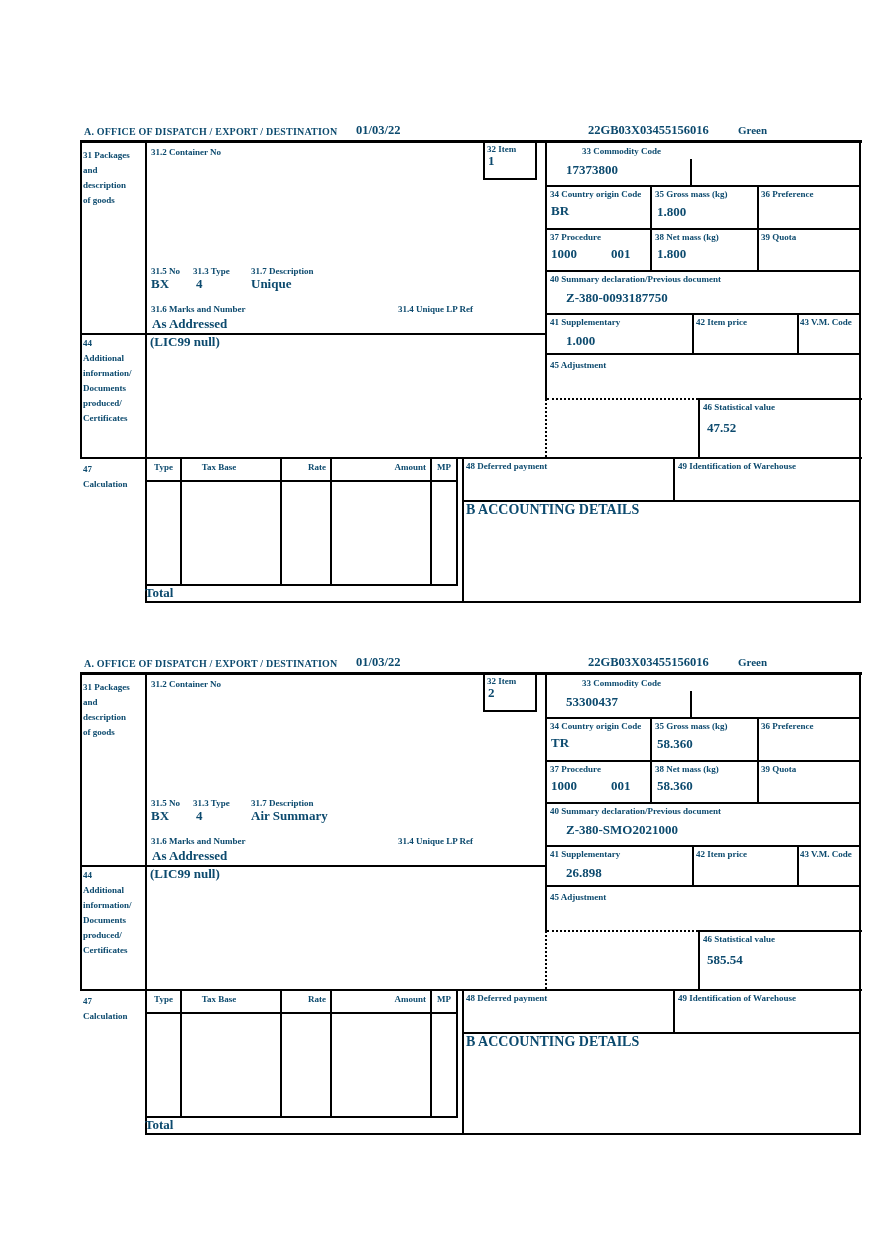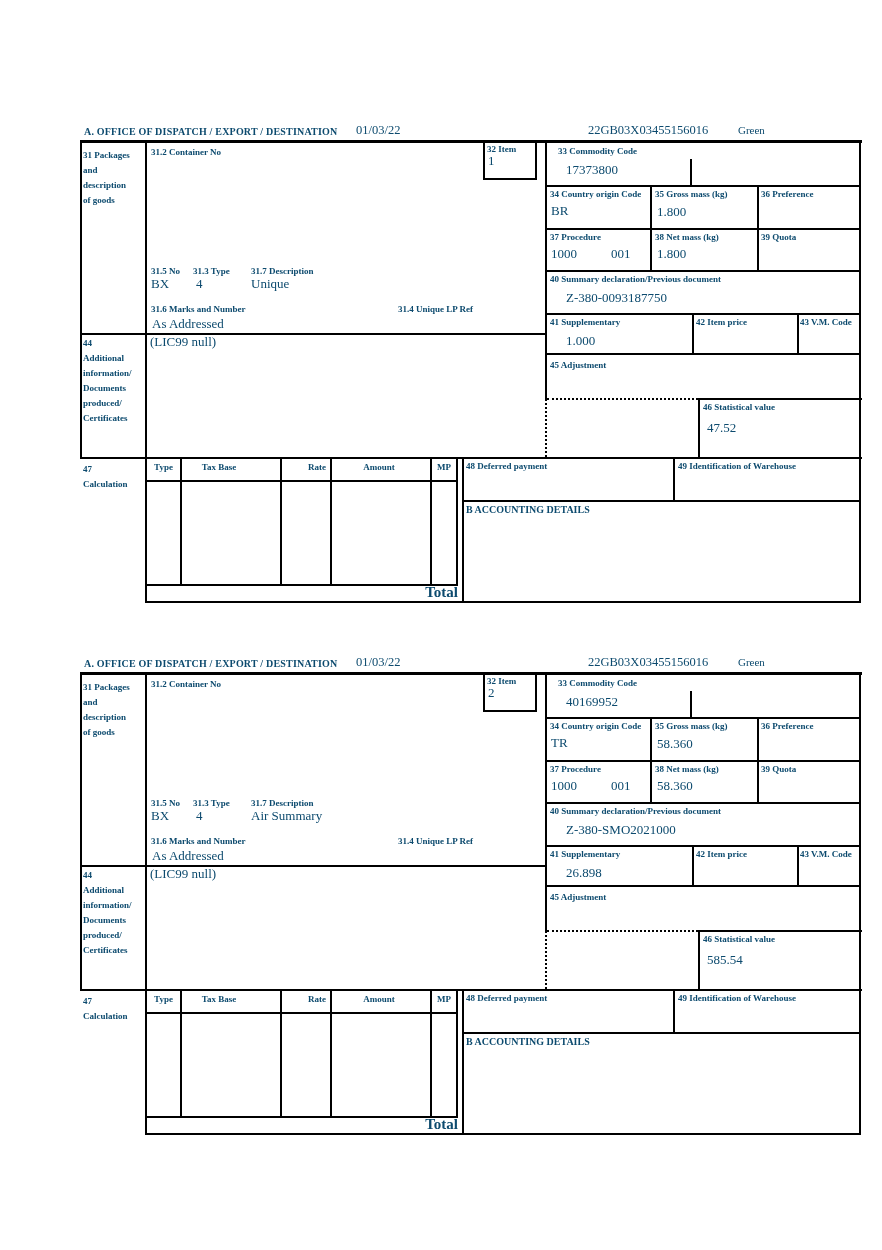--- a/index.html
+++ b/index.html
@@ -37,32 +37,32 @@
   .l-v430{left:430px;top:315px;width:2px;height:127px}
   .l-v457{left:456px;top:315px;width:2px;height:127px}
   .l-hdrbot{left:145px;top:338px;width:313px;height:2px}
   .l-bodybot{left:145px;top:442px;width:313px;height:2px}
   .l-bottom{left:145px;top:459px;width:716px;height:2px}
   .l-v462{left:462px;top:315px;width:2px;height:146px}
   .l-v673{left:673px;top:315px;width:2px;height:43px}
   .l-h455{left:462px;top:358px;width:398px;height:2px}
   
   .lbl{position:absolute;font-weight:bold;font-size:9px;line-height:11px;white-space:nowrap}
-  .val{position:absolute;font-weight:normal;font-size:13px;line-height:15px;white-space:nowrap}
+  .val{position:absolute;font-weight:bold;font-size:13px;line-height:15px;white-space:nowrap}
   .mline{position:absolute;font-weight:bold;font-size:9px}
   .mline div{line-height:15px;white-space:nowrap}
   .t-office{left:84px;top:-16px;font-size:10px;letter-spacing:.2px}
   .t-date{left:356px;top:-19px;font-size:12.5px}
   .t-ref{left:588px;top:-19px;font-size:12.5px}
   .t-status{left:738px;top:-19px;font-size:11px}
   .t-b31{left:83px;top:6px}
   .t-b312{left:151px;top:5px}
   .t-b32l{left:487px;top:2px}
   .t-b32v{left:488px;top:11px}
-  .t-b33l{left:558px;top:4px}
+  .t-b33l{left:582px;top:4px}
   .t-b33v{left:566px;top:20px}
   .t-b34l{left:550px;top:47px}
   .t-b34v{left:551px;top:61px}
   .t-b35l{left:655px;top:47px}
   .t-b35v{left:657px;top:62px}
   .t-b36l{left:761px;top:47px}
   .t-b37l{left:550px;top:90px}
   .t-b37v1{left:551px;top:104px}
   .t-b37v2{left:611px;top:104px}
   .t-b38l{left:655px;top:90px}
@@ -85,26 +85,26 @@
   .t-b43l{left:800px;top:175px}
   .t-b44v{left:150px;top:192px}
   .t-b44{left:83px;top:194px}
   .t-b45l{left:550px;top:218px}
   .t-b46l{left:703px;top:260px}
   .t-b46v{left:707px;top:278px}
   .t-b47{left:83px;top:320px}
   .t-colType{left:147px;top:320px;width:33px;text-align:center}
   .t-colTax{left:182px;top:320px;width:74px;text-align:center}
   .t-colRate{left:282px;top:320px;width:44px;text-align:right}
-  .t-colAmt{left:332px;top:320px;width:94px;text-align:center}
+  .t-colAmt{left:332px;top:320px;width:94px;text-align:right}
   .t-colMP{left:432px;top:320px;width:24px;text-align:center}
   .t-b48l{left:466px;top:319px}
   .t-b49l{left:678px;top:319px}
-  .t-acc{left:466px;top:362px;font-size:10px}
-  .t-total{left:145px;top:445px;width:313px;text-align:right;font-size:15px}
+  .t-acc{left:466px;top:362px;font-size:14px}
+  .t-total{left:145px;top:445px;width:313px;text-align:left;font-size:13px}
 </style>
 </head>
 <body>
 
 <div id="page">
 
   <section class="sheet s1">
     <span class="lbl t-office">A.  OFFICE OF DISPATCH / EXPORT / DESTINATION</span>
     <span class="val t-date">01/03/22</span>
     <span class="val t-ref">22GB03X03455156016</span>
@@ -249,21 +249,21 @@
     <div class="mline t-b31">
       <div>31 Packages</div>
       <div>and</div>
       <div>description</div>
       <div>of goods</div>
     </div>
     <span class="lbl t-b312">31.2 Container No</span>
     <span class="lbl t-b32l">32 Item</span>
     <span class="val t-b32v">2</span>
     <span class="lbl t-b33l">33 Commodity Code</span>
-    <span class="val t-b33v">40169952</span>
+    <span class="val t-b33v">53300437</span>
     <span class="lbl t-b34l">34 Country origin Code</span>
     <span class="val t-b34v">TR</span>
     <span class="lbl t-b35l">35 Gross mass (kg)</span>
     <span class="val t-b35v">58.360</span>
     <span class="lbl t-b36l">36 Preference</span>
     <span class="lbl t-b37l">37 Procedure</span>
     <span class="val t-b37v1">1000</span>
     <span class="val t-b37v2">001</span>
     <span class="lbl t-b38l">38 Net mass (kg)</span>
     <span class="val t-b38v">58.360</span>

